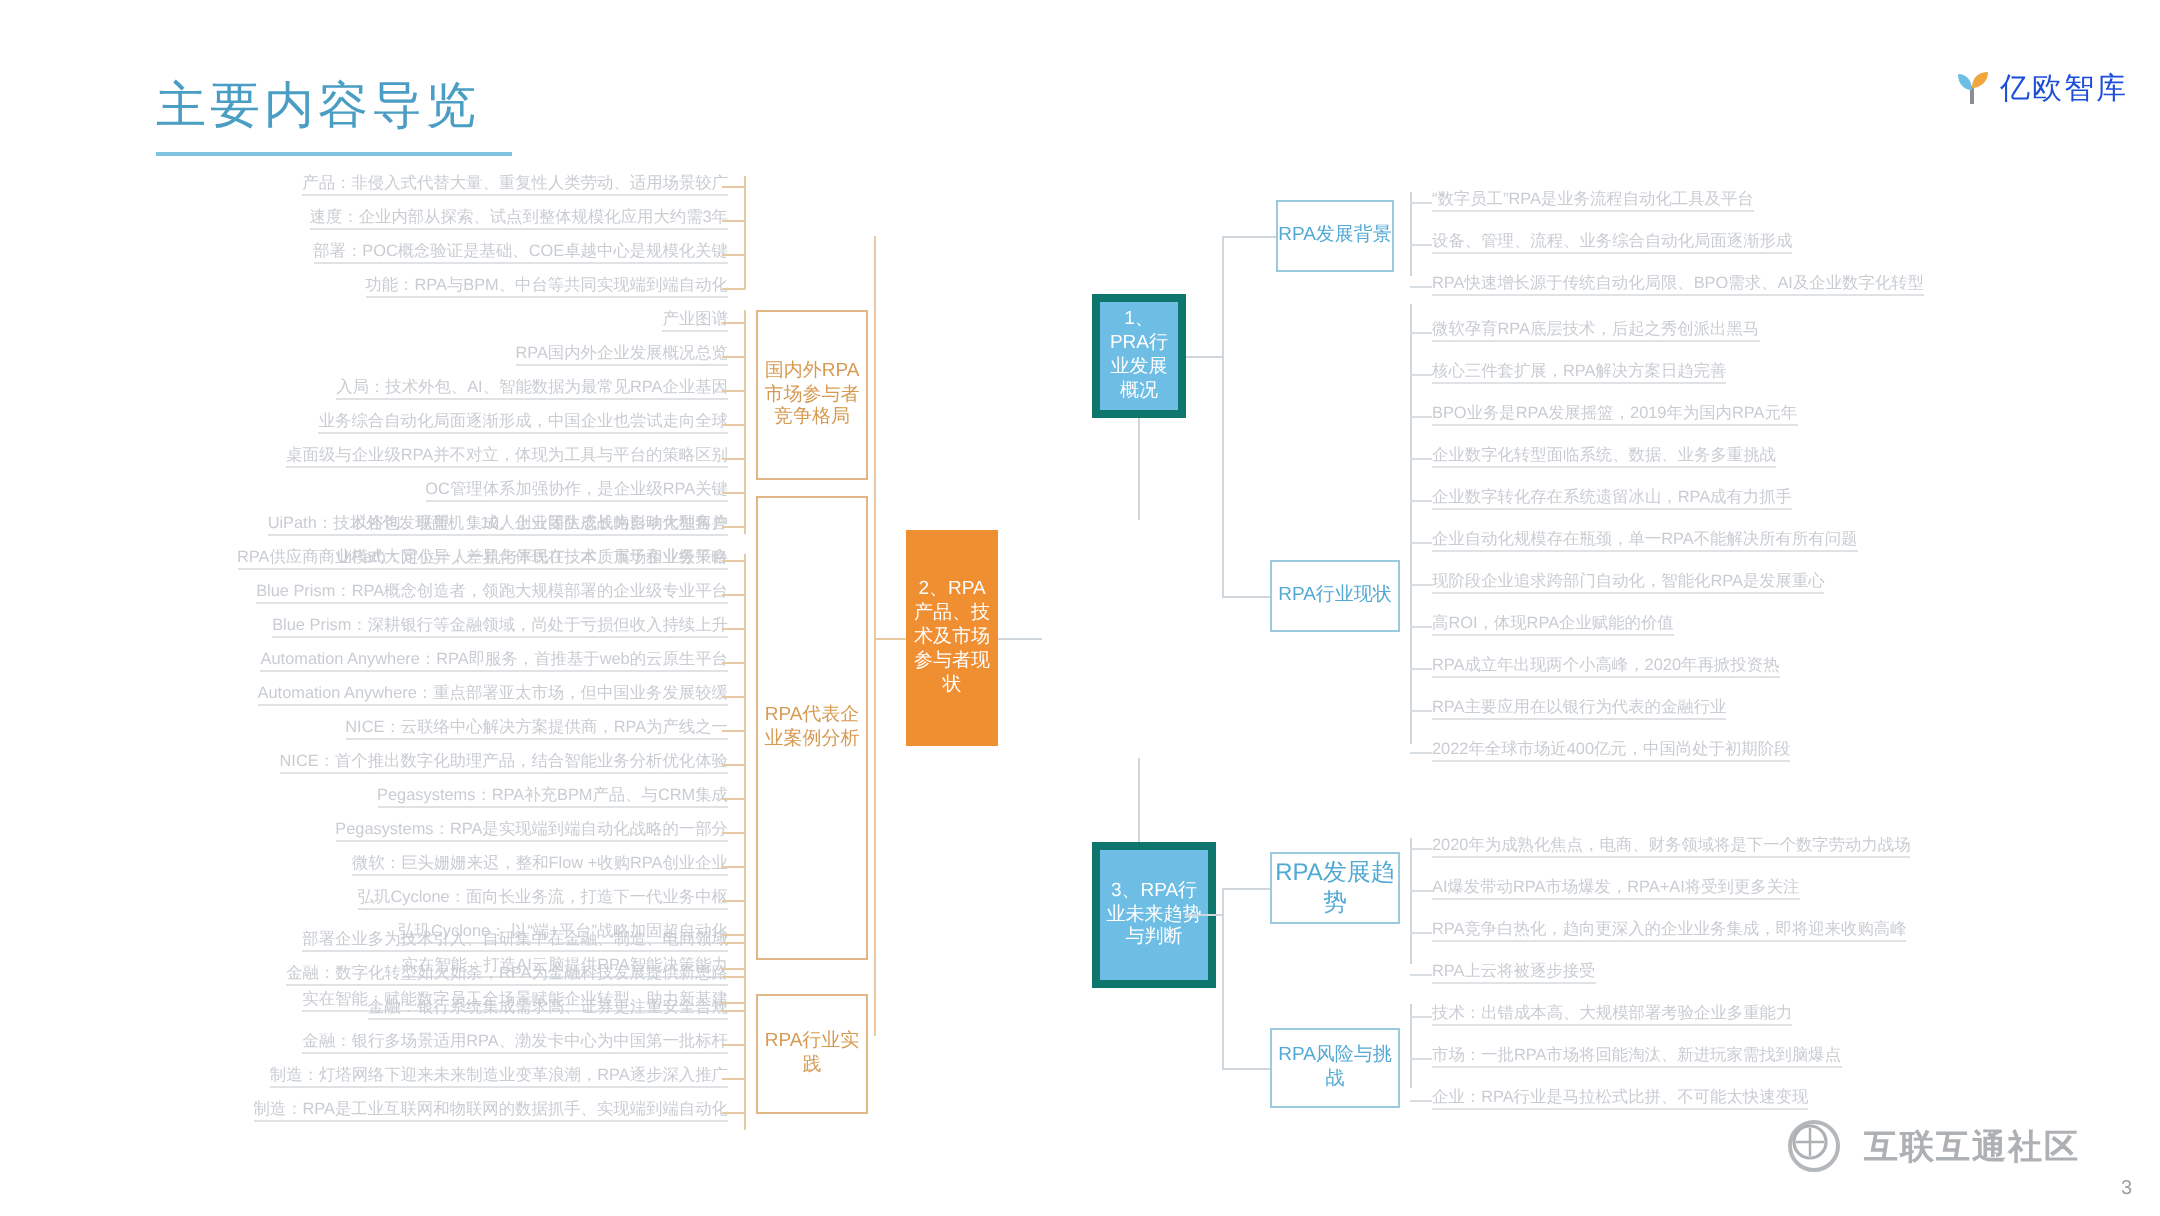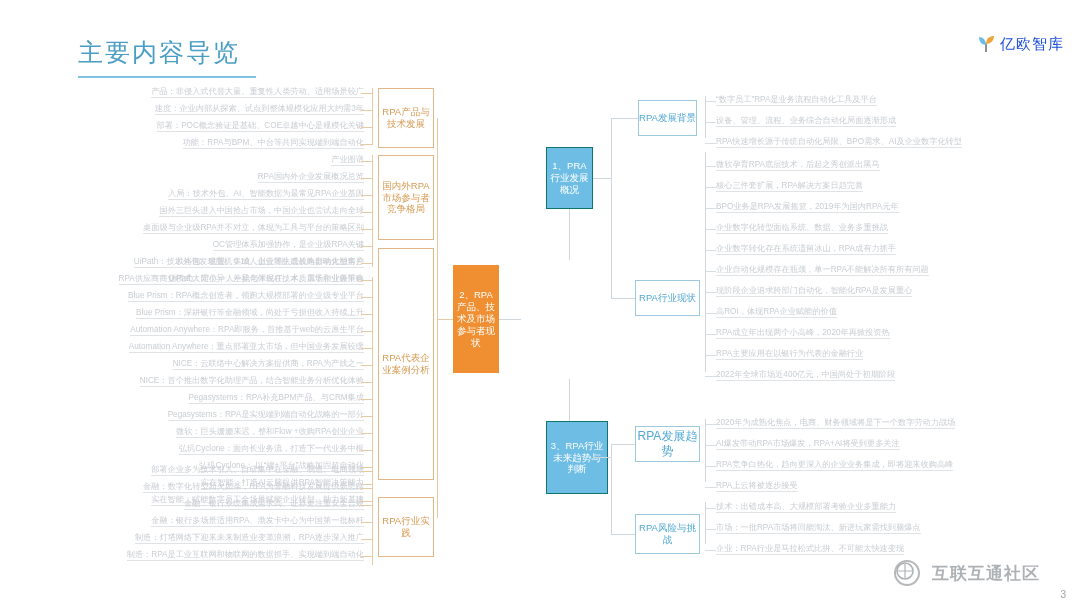--- a/index.html
+++ b/index.html
@@ -33,21 +33,21 @@
   .node{
     position:absolute;box-sizing:border-box;
     display:flex;align-items:center;justify-content:center;
     text-align:center;line-height:1.25;
   }
   .node-blue-fill{
     background:#35a6dd;color:#ffffff;
     border:1px solid #35a6dd;
   }
   .node-blue-soft{
-    background:#6ebde4;color:#ffffff;border:1px solid #0f766e;
+    background:#6ebde4;color:#ffffff;border:4px solid #0f766e;
   }
   .node-orange-fill{
     background:#ef8f32;color:#ffffff;border:1px solid #ef8f32;
   }
   .node-blue-outline{
     background:#ffffff;color:#52a9d4;border:1px solid #9cc9dd;
   }
   .node-orange-outline{
     background:#ffffff;color:#d79a52;border:1px solid #e2b787;
   }
@@ -173,23 +173,20 @@
   <div class="leaf leaf-r" style="top:482px;">RPA上云将被逐步接受</div>
 
   <div class="leaf leaf-r" style="top:503px;">技术：出错成本高、大规模部署考验企业多重能力</div>
   <div class="leaf leaf-r" style="top:524px;">市场：一批RPA市场将回能淘汰、新进玩家需找到脑爆点</div>
   <div class="leaf leaf-r" style="top:545px;">企业：RPA行业是马拉松式比拼、不可能太快速变现</div>
 
   <div class="hline-o" style="left:437px;top:319px;width:16px;"></div>
   <div class="vline-o" style="left:437px;top:118px;height:400px;"></div>
   <div class="hline-o" style="left:437px;top:118px;width:0px;"></div>
 
-  <div class="node node-orange-outline" style="left:378px;top:88px;width:56px;height:60px;font-size:9.5px;">
-    <span>RPA产品与技术发展</span>
-  </div>
 
   <div class="node node-orange-outline" style="left:378px;top:248px;width:56px;height:232px;font-size:9.5px;">
     <span>RPA代表企业案例分析</span>
   </div>
 
   <div class="node node-orange-outline" style="left:378px;top:155px;width:56px;height:85px;font-size:9.5px;">
     <span>国内外RPA市场参与者竞争格局</span>
   </div>
 
   <div class="node node-orange-outline" style="left:378px;top:497px;width:56px;height:60px;font-size:9.5px;">
@@ -202,21 +199,21 @@
   <div class="vline-o" style="left:372px;top:465px;height:100px;"></div>
 
   <div class="leaf leaf-l" style="top:88px;right:null;">产品：非侵入式代替大量、重复性人类劳动、适用场景较广</div>
   <div class="leaf leaf-l" style="top:105px;">速度：企业内部从探索、试点到整体规模化应用大约需3年</div>
   <div class="leaf leaf-l" style="top:122px;">部署：POC概念验证是基础、COE卓越中心是规模化关键</div>
   <div class="leaf leaf-l" style="top:139px;">功能：RPA与BPM、中台等共同实现端到端自动化</div>
   <div class="leaf leaf-l" style="top:156px;">产业图谱</div>
 
   <div class="leaf leaf-l" style="top:173px;">RPA国内外企业发展概况总览</div>
   <div class="leaf leaf-l" style="top:190px;">入局：技术外包、AI、智能数据为最常见RPA企业基因</div>
-  <div class="leaf leaf-l" style="top:207px;">国外三巨头进入中国抢占市场，中国企业也尝试走向全球</div>
+  <div class="leaf leaf-l" style="top:207px;">业务综合自动化局面逐渐形成，中国企业也尝试走向全球</div>
   <div class="leaf leaf-l" style="top:224px;">桌面级与企业级RPA并不对立，体现为工具与平台的策略区别</div>
   <div class="leaf leaf-l" style="top:241px;">OC管理体系加强协作，是企业级RPA关键</div>
   <div class="leaf leaf-l" style="top:258px;">以咨询、联盟、集成、上云等生态战略影响大型客户</div>
   <div class="leaf leaf-l" style="top:275px;">RPA供应商商业模式大同小异，差异化体现在技术、市场和业务策略</div>
 
   <div class="leaf leaf-l" style="top:258px;">UiPath：技术外包发现商机，10人创业团队成长为自动化独角兽</div>
   <div class="leaf leaf-l" style="top:275px;">UiPath：定位一人一机与平民IT，本质属于企业级平台</div>
   <div class="leaf leaf-l" style="top:292px;">Blue Prism：RPA概念创造者，领跑大规模部署的企业级专业平台</div>
   <div class="leaf leaf-l" style="top:309px;">Blue Prism：深耕银行等金融领域，尚处于亏损但收入持续上升</div>
   <div class="leaf leaf-l" style="top:326px;">Automation Anywhere：RPA即服务，首推基于web的云原生平台</div>

